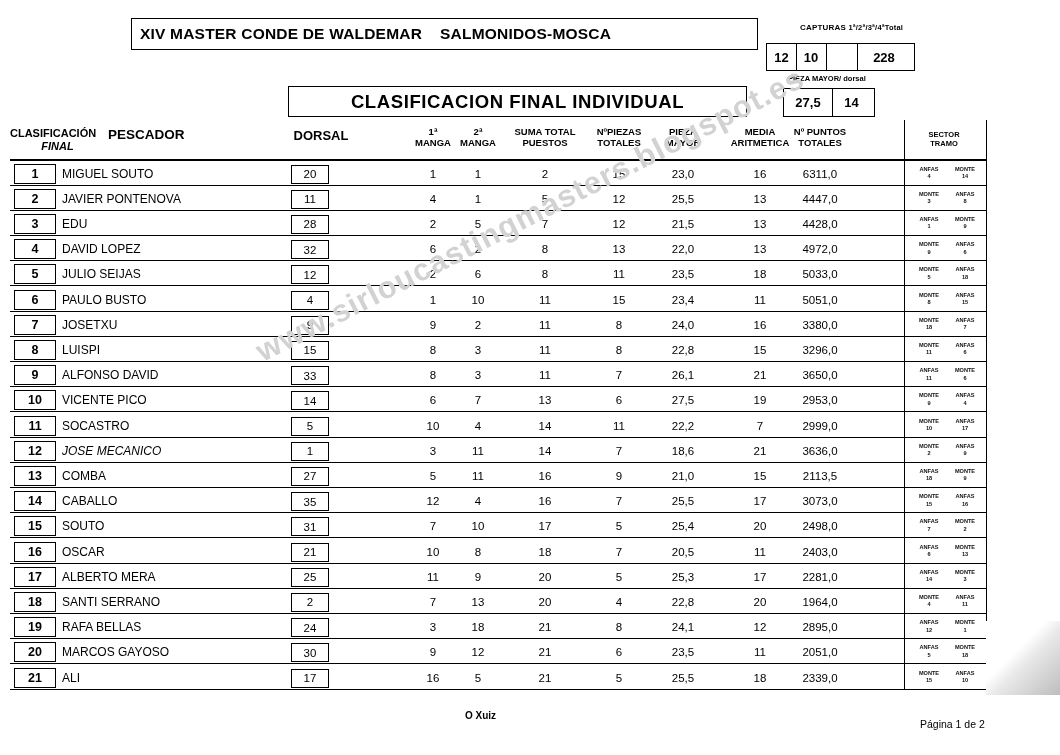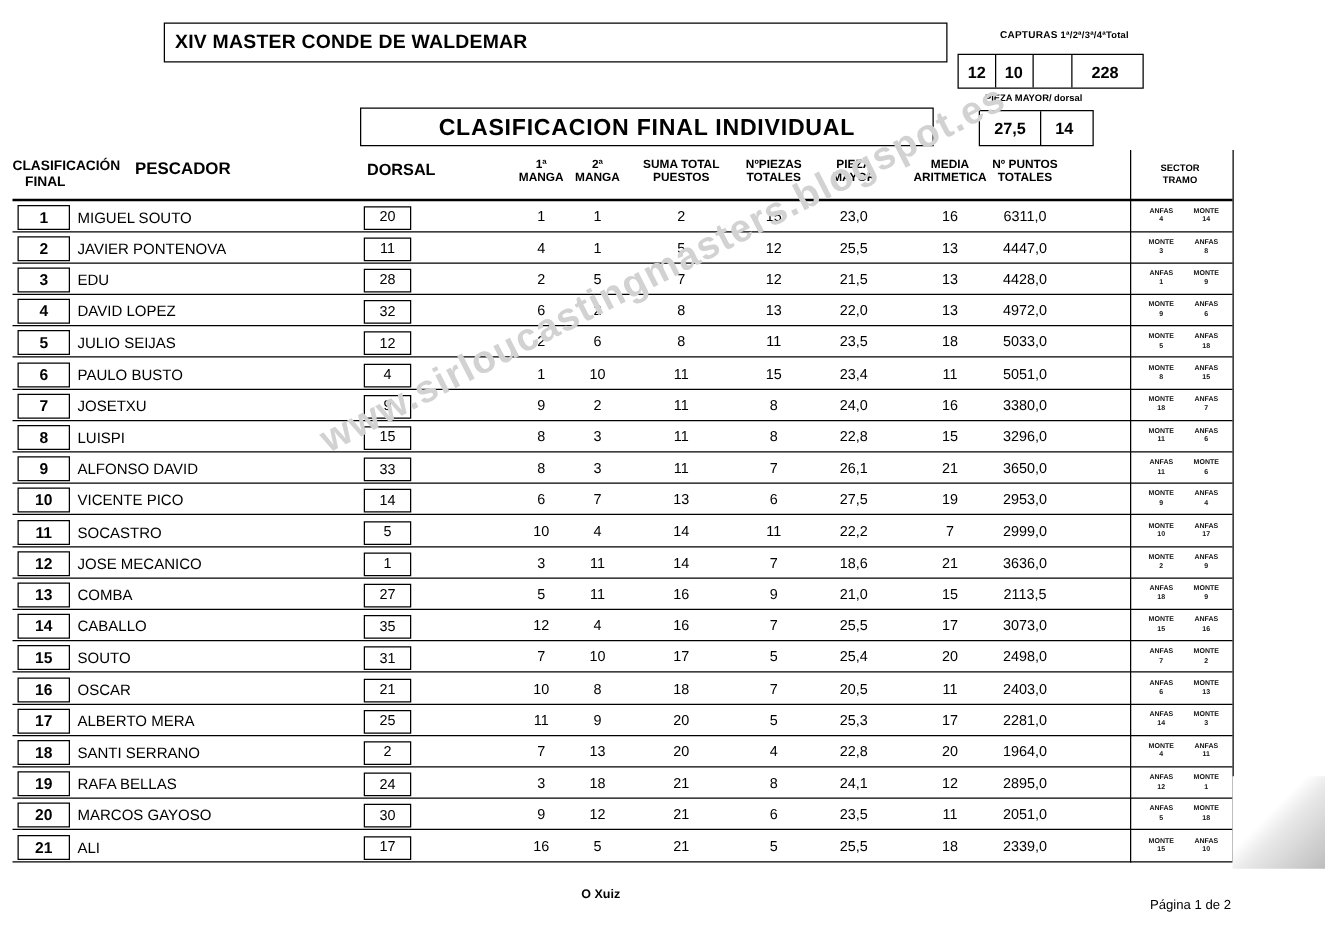--- a/index.html
+++ b/index.html
@@ -135,20 +135,21 @@
     background:linear-gradient(135deg,#ffffff 0%,#ffffff 40%,#e9e9e9 55%,#bdbdbd 100%);
   }
 </style>
 </head>
 <body>
 
 <div class="page">
 
   <div class="hdr-title-box">
     <span class="hdr-title-1">XIV MASTER CONDE DE WALDEMAR</span>
+    <span class="hdr-title-2">SALMONIDOS-MOSCA</span>
   </div>
 
 
   <div class="hdr-main-box">
     <span class="hdr-main">CLASIFICACION   FINAL INDIVIDUAL</span>
   </div>
 
   <div class="cap-label">
     <span>CAPTURAS</span>
     <span class="small">1ª/2ª/3ª/4ªTotal</span>
@@ -166,21 +167,21 @@
 
   <div class="pieza-label">PIEZA MAYOR/  dorsal</div>
   <div class="pieza-box">
     <div class="cell" style="left:0;width:48px;">27,5</div>
     <div class="cap-sep" style="left:48px;height:27px;"></div>
     <div class="cell" style="left:48px;width:39px;">14</div>
   </div>
 
   <div class="colhdr" style="left:10px;top:127px;width:85px;font-size:11px;">
     <div>CLASIFICACIÓN</div>
-    <div style="text-align:left;padding-left:10px;">FINAL</div>
+    <div style="text-align:center;padding-left:10px;font-style:italic;">FINAL</div>
   </div>
   <div class="colhdr" style="left:108px;top:127px;width:110px;font-size:13.5px;text-align:left;">PESCADOR</div>
   <div class="colhdr" style="left:285px;top:129px;width:72px;font-size:13px;">DORSAL</div>
 
   <div class="colhdr" style="left:405px;top:127px;width:56px;font-size:9.5px;">
     <div>1ª</div>
     <div>MANGA</div>
   </div>
   <div class="colhdr" style="left:450px;top:127px;width:56px;font-size:9.5px;">
     <div>2ª</div>
@@ -376,21 +377,21 @@
         <div class="num" style="left:583px;width:72px;top:5px;">11</div>
         <div class="num" style="left:650px;width:66px;top:5px;">22,2</div>
         <div class="num" style="left:721px;width:78px;top:5px;">7</div>
         <div class="num" style="left:779px;width:82px;top:5px;">2999,0</div>
         <div class="sector" style="left:912px;top:3px;width:34px;">MONTE<br>10</div>
         <div class="sector" style="left:948px;top:3px;width:34px;">ANFAS<br>17</div>
       </div>
       <div class="row-rule" style="top: 436.5px;"></div>
       <div class="row" style="top: 439.7px;">
         <div class="rank-box" style="top:1px;">12</div>
-        <div class="name" style="top:4px;">JOSE MECANICO</div>
+        <div class="name" style="top:4px;font-style:italic;">JOSE MECANICO</div>
         <div class="dorsal-box" style="top:2px;">1</div>
         <div class="num" style="left:405px;width:56px;top:5px;">3</div>
         <div class="num" style="left:450px;width:56px;top:5px;">11</div>
         <div class="num" style="left:504px;width:82px;top:5px;">14</div>
         <div class="num" style="left:583px;width:72px;top:5px;">7</div>
         <div class="num" style="left:650px;width:66px;top:5px;">18,6</div>
         <div class="num" style="left:721px;width:78px;top:5px;">21</div>
         <div class="num" style="left:779px;width:82px;top:5px;">3636,0</div>
         <div class="sector" style="left:912px;top:3px;width:34px;">MONTE<br>2</div>
         <div class="sector" style="left:948px;top:3px;width:34px;">ANFAS<br>9</div>

